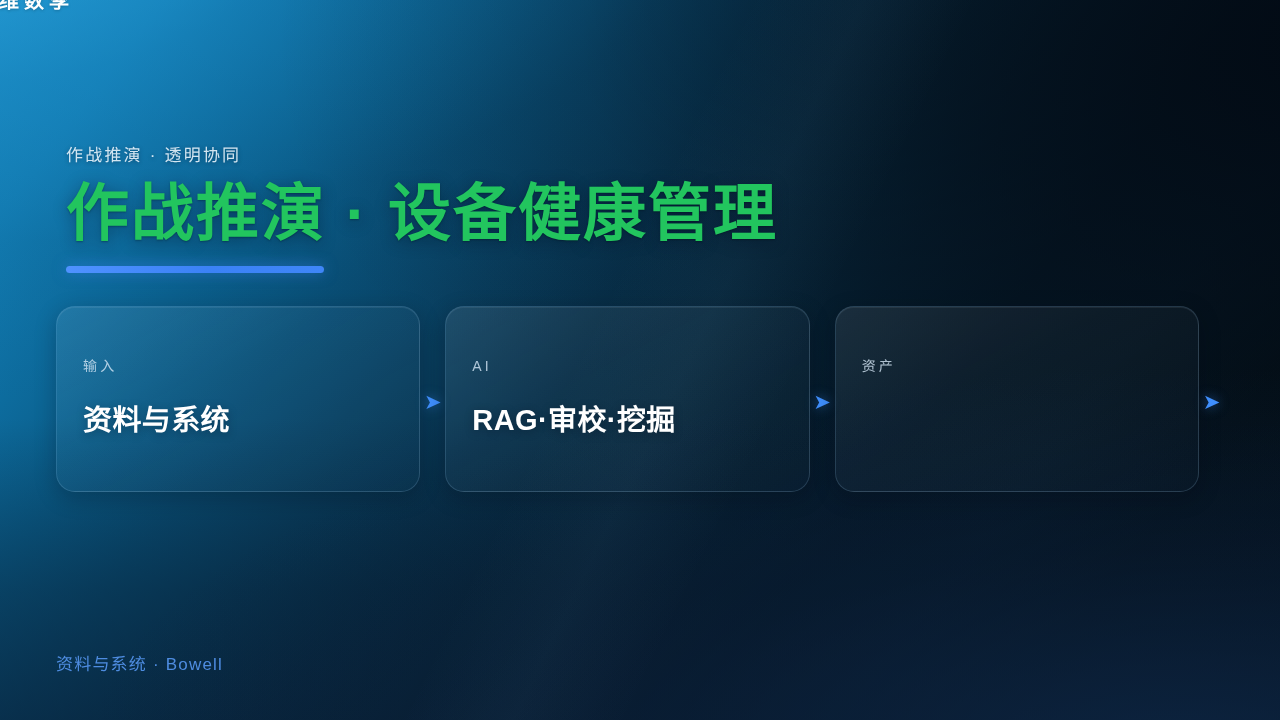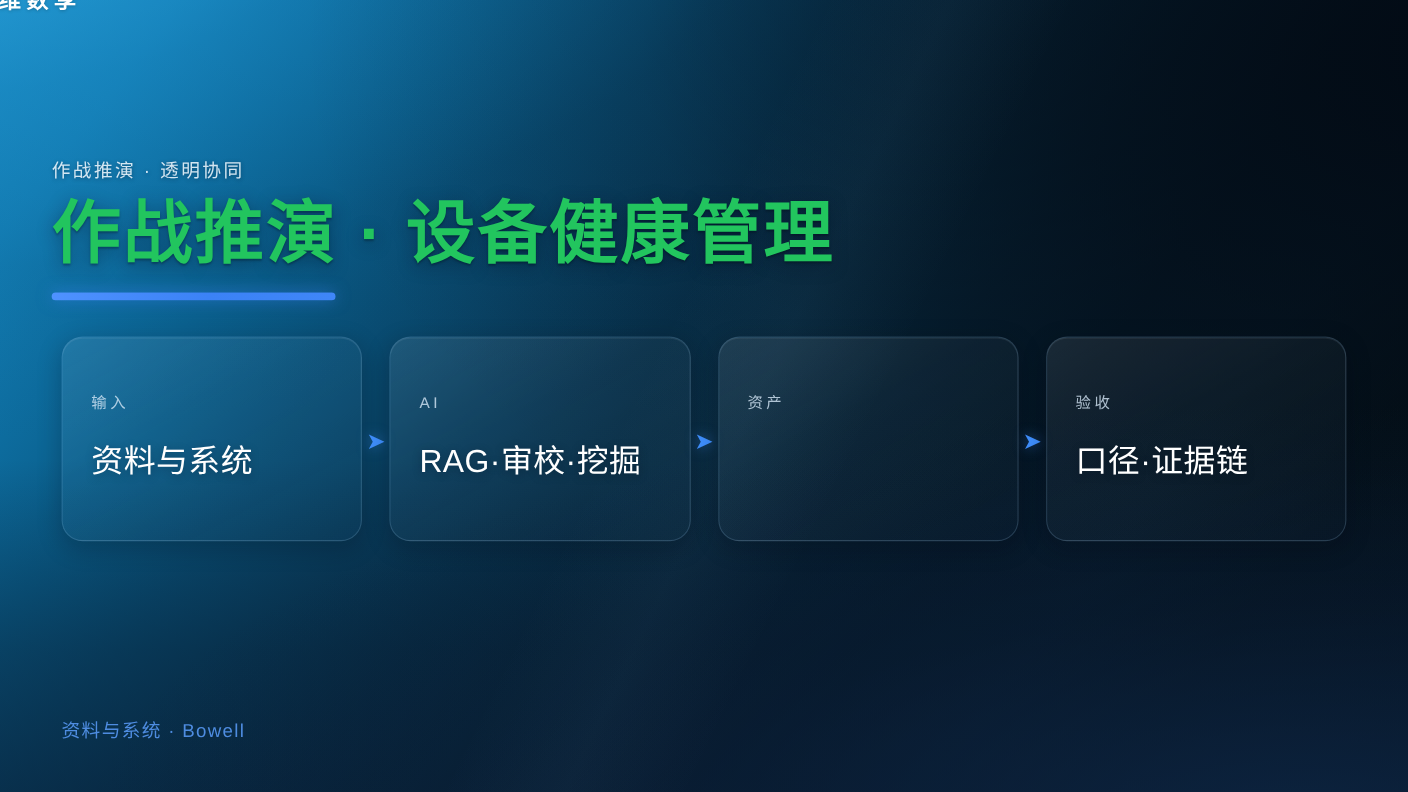--- a/index.html
+++ b/index.html
@@ -88,21 +88,21 @@
     color:#ffffff;
     white-space:nowrap;
     line-height:1;
     text-shadow:0 1px 3px rgba(0,0,0,0.22);
     z-index:5;
   }
 
   
   .headblock {
     position:absolute;
-    left:47px; top:145px;
+    left:66px; top:145px;
     z-index:4;
   }
   .eyebrow {
     font-size:17px;
     font-weight:400;
     letter-spacing:2.2px;
     color:rgba(233,244,252,0.90);
     line-height:1.3;
     text-shadow:0 1px 4px rgba(0,20,40,0.42);
     white-space:nowrap;
@@ -153,21 +153,21 @@
     font-size:14px;
     font-weight:400;
     letter-spacing:3.2px;
     color:rgba(214,231,246,0.80);
     line-height:1;
     white-space:nowrap;
   }
   .card-title {
     margin-top:30px;
     font-size:29px;
-    font-weight:400;
+    font-weight:700;
     letter-spacing:0.4px;
     color:#ffffff;
     line-height:1.2;
     white-space:nowrap;
     text-shadow:0 2px 8px rgba(0,14,30,0.35);
   }
 
   .connector {
     position:relative;
     flex:0 0 25px;
@@ -236,22 +236,18 @@
     </div>
 
     <div class="card">
       <div class="card-label">资产</div>
     </div>
 
     <div class="connector">
       <span class="arrow-icon">➤</span>
     </div>
 
-    <div class="card">
-      <div class="card-label">验收</div>
-      <div class="card-title">口径·证据链</div>
-    </div>
 
   </div>
 
   <div class="footer">资料与系统 · Bowell</div>
 
 </div>
 
 </body></html>

